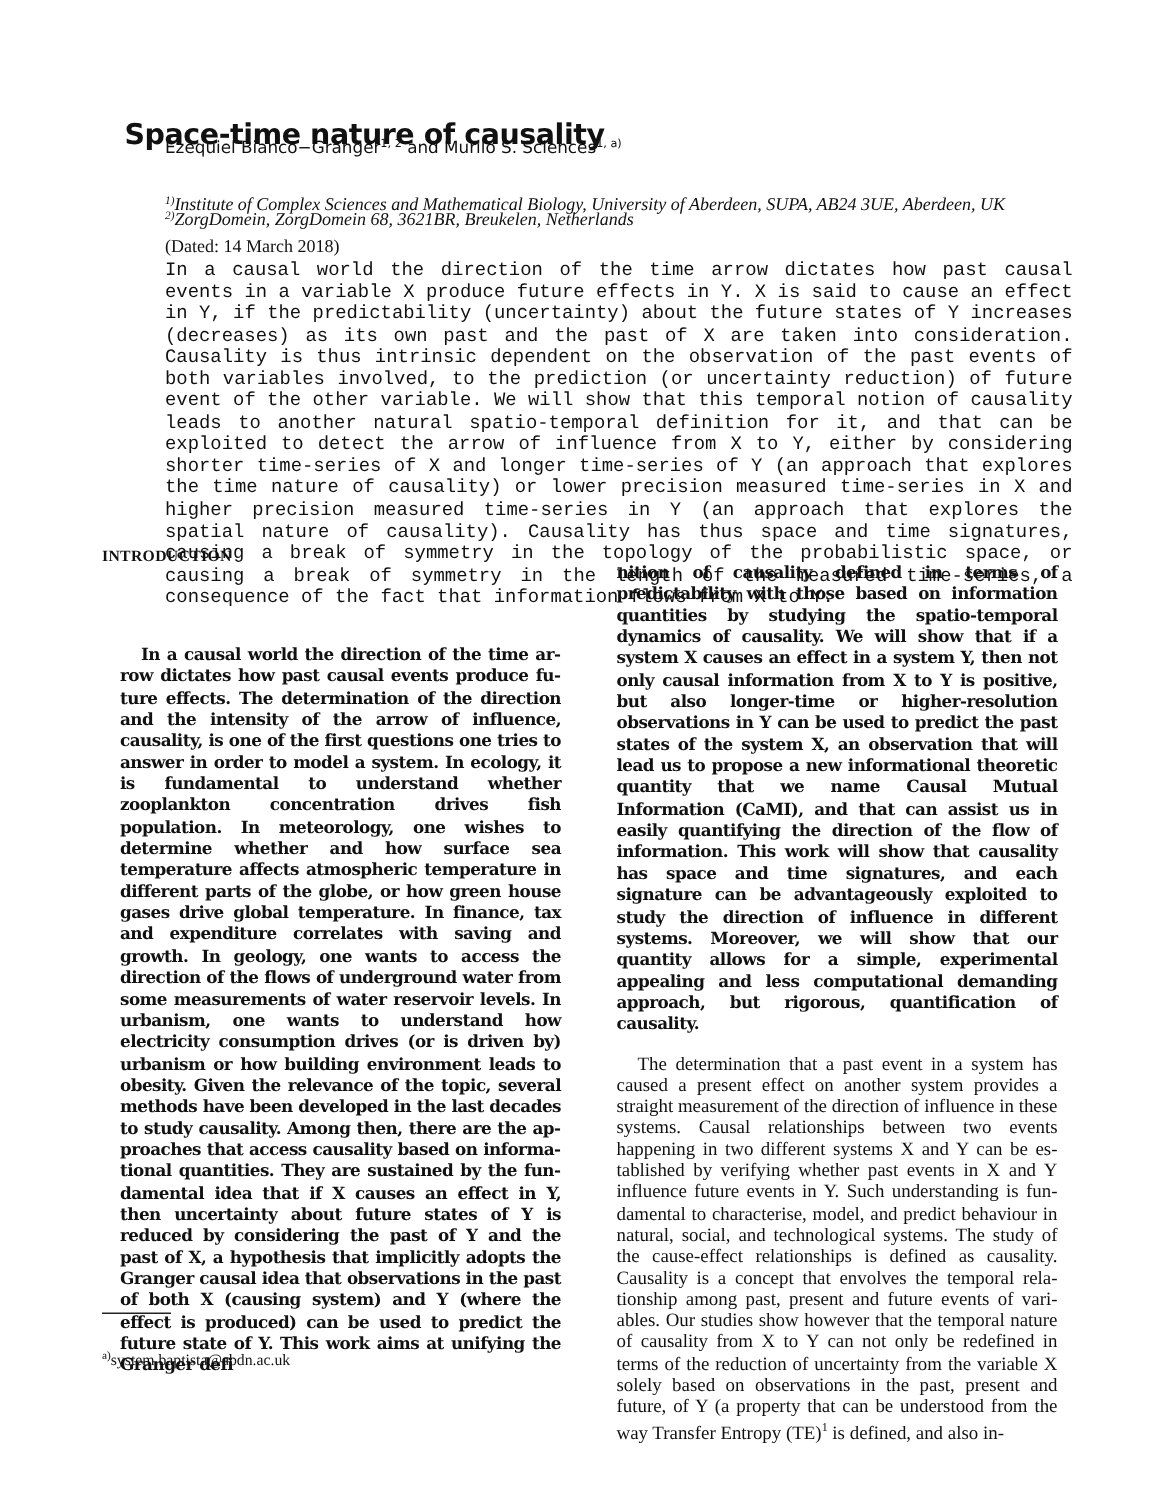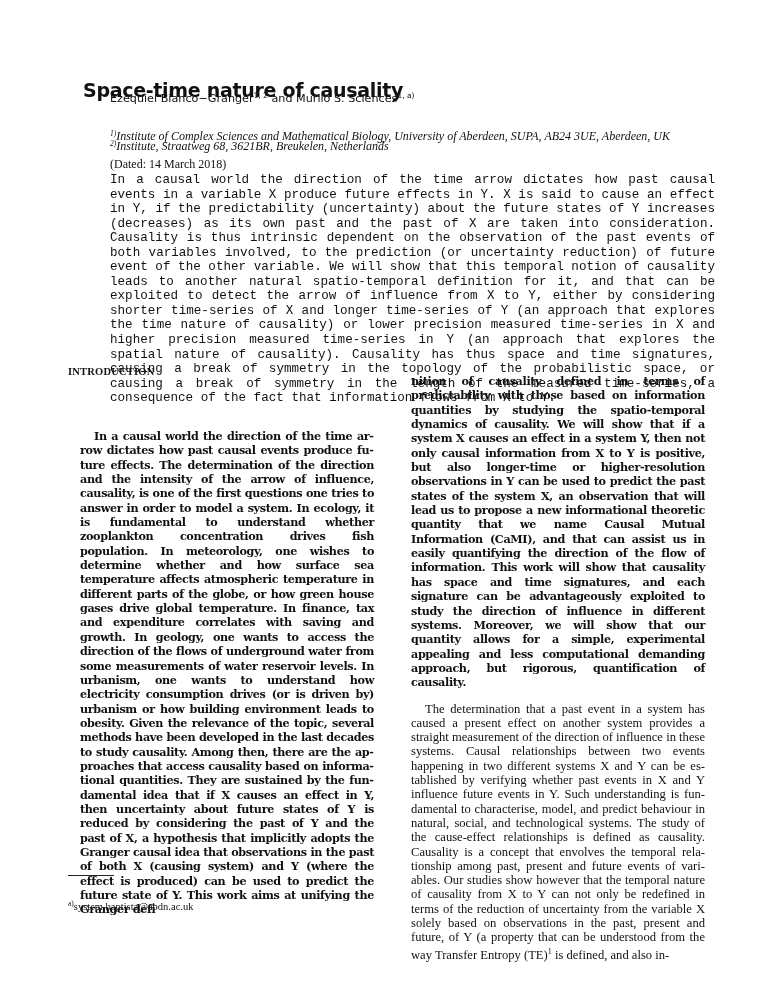--- a/index.html
+++ b/index.html
@@ -56,21 +56,21 @@
 <h1 class="title">Space-time nature of causality</h1>
 
 <div class="authors">
   <span>Ezequiel Bianco−Granger</span><sup>1, 2</sup><span> and </span><span>Murilo S. Sciences</span><sup>1, a)</sup>
 </div>
 
 <div class="aff aff1">
   <sup>1)</sup><span>Institute of Complex Sciences and Mathematical Biology, University of Aberdeen, SUPA, AB24 3UE, Aberdeen, UK</span>
 </div>
 <div class="aff aff2">
-  <sup>2)</sup><span>Institute, Straatweg 68, 3621BR, Breukelen, Netherlands</span>
+  <sup>2)</sup><span>ZorgDomein, ZorgDomein 68, 3621BR, Breukelen, Netherlands</span>
 </div>
 
 <div class="dated">(Dated: 14 March 2018)</div>
 
 <p class="abstract">In a causal world the direction of the time arrow dictates how past causal events in a variable X produce future effects in Y. X is said to cause an effect in Y, if the predictability (uncertainty) about the future states of Y increases (decreases) as its own past and the past of X are taken into consideration. Causality is thus intrinsic dependent on the observation of the past events of both variables involved, to the prediction (or uncertainty reduction) of future event of the other variable. We will show that this temporal notion of causality leads to another natural spatio-temporal definition for it, and that can be exploited to detect the arrow of influence from X to Y, either by considering shorter time-series of X and longer time-series of Y (an approach that explores the time nature of causality) or lower precision measured time-series in X and higher precision measured time-series in Y (an approach that explores the spatial nature of causality). Causality has thus space and time signatures, causing a break of symmetry in the topology of the probabilistic space, or causing a break of symmetry in the length of the measured time-series, a consequence of the fact that information flows from X to Y.</p>
 
 <div class="section-head">INTRODUCTION</div>
 
 <div class="col col-left">
   <p class="bold indent">In a causal world the direction of the time ar­row dictates how past causal events produce fu­ture effects. The determination of the direction and the intensity of the arrow of influence, causal­ity, is one of the first questions one tries to an­swer in order to model a system. In ecology, it is fundamental to understand whether zooplankton concentration drives fish population. In meteo­rology, one wishes to determine whether and how surface sea temperature affects atmospheric tem­perature in different parts of the globe, or how green house gases drive global temperature. In finance, tax and expenditure correlates with sav­ing and growth. In geology, one wants to access the direction of the flows of underground water from some measurements of water reservoir lev­els. In urbanism, one wants to understand how electricity consumption drives (or is driven by) urbanism or how building environment leads to obesity. Given the relevance of the topic, several methods have been developed in the last decades to study causality. Among then, there are the ap­proaches that access causality based on informa­tional quantities. They are sustained by the fun­damental idea that if X causes an effect in Y, then uncertainty about future states of Y is reduced by considering the past of Y and the past of X, a hypothesis that implicitly adopts the Granger causal idea that observations in the past of both X (causing system) and Y (where the effect is pro­duced) can be used to predict the future state of Y. This work aims at unifying the Granger defi­</p>

